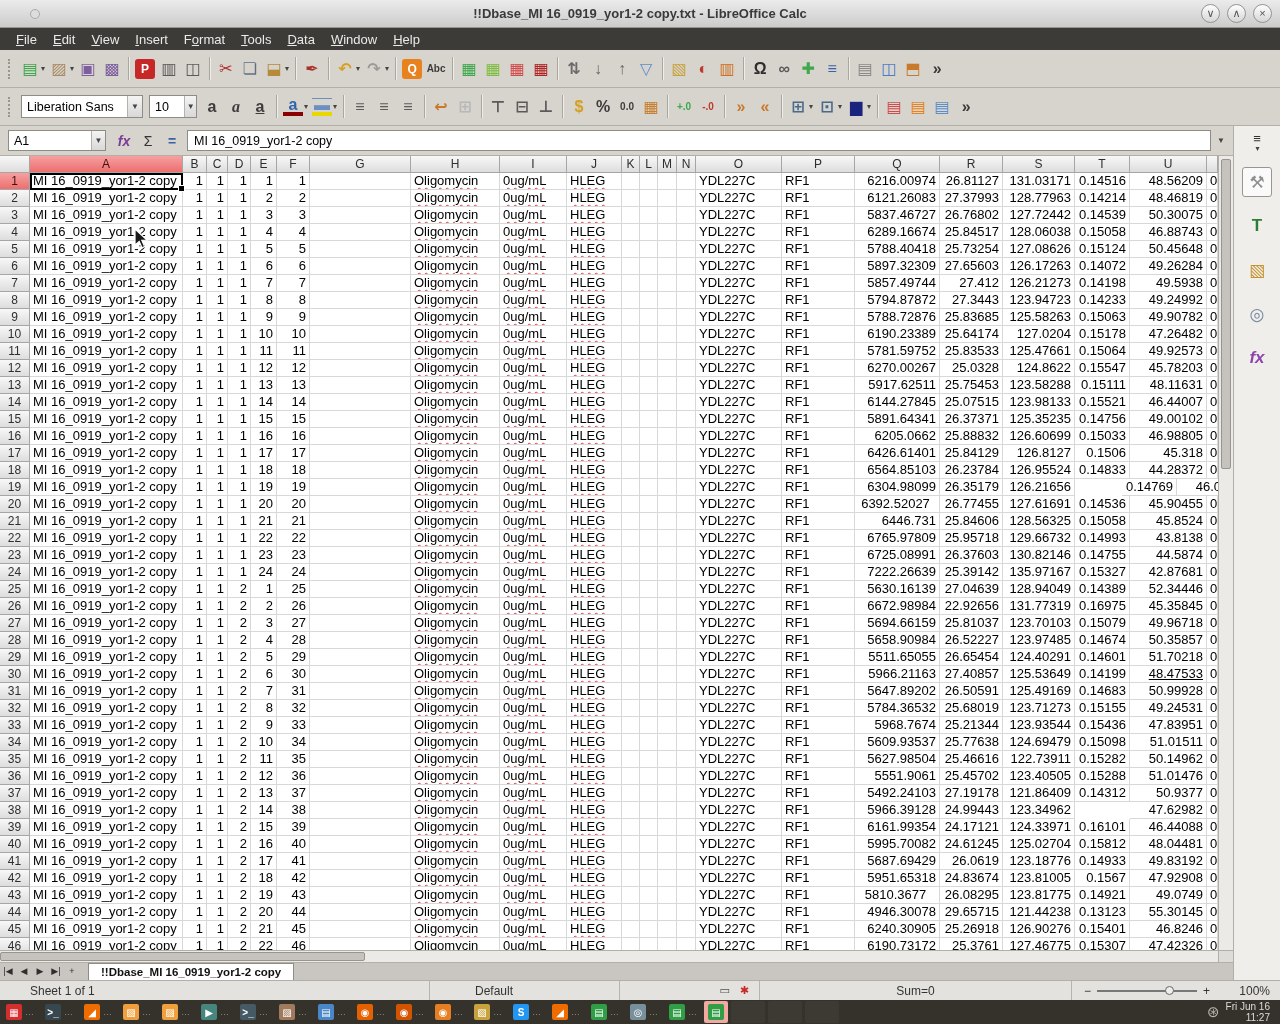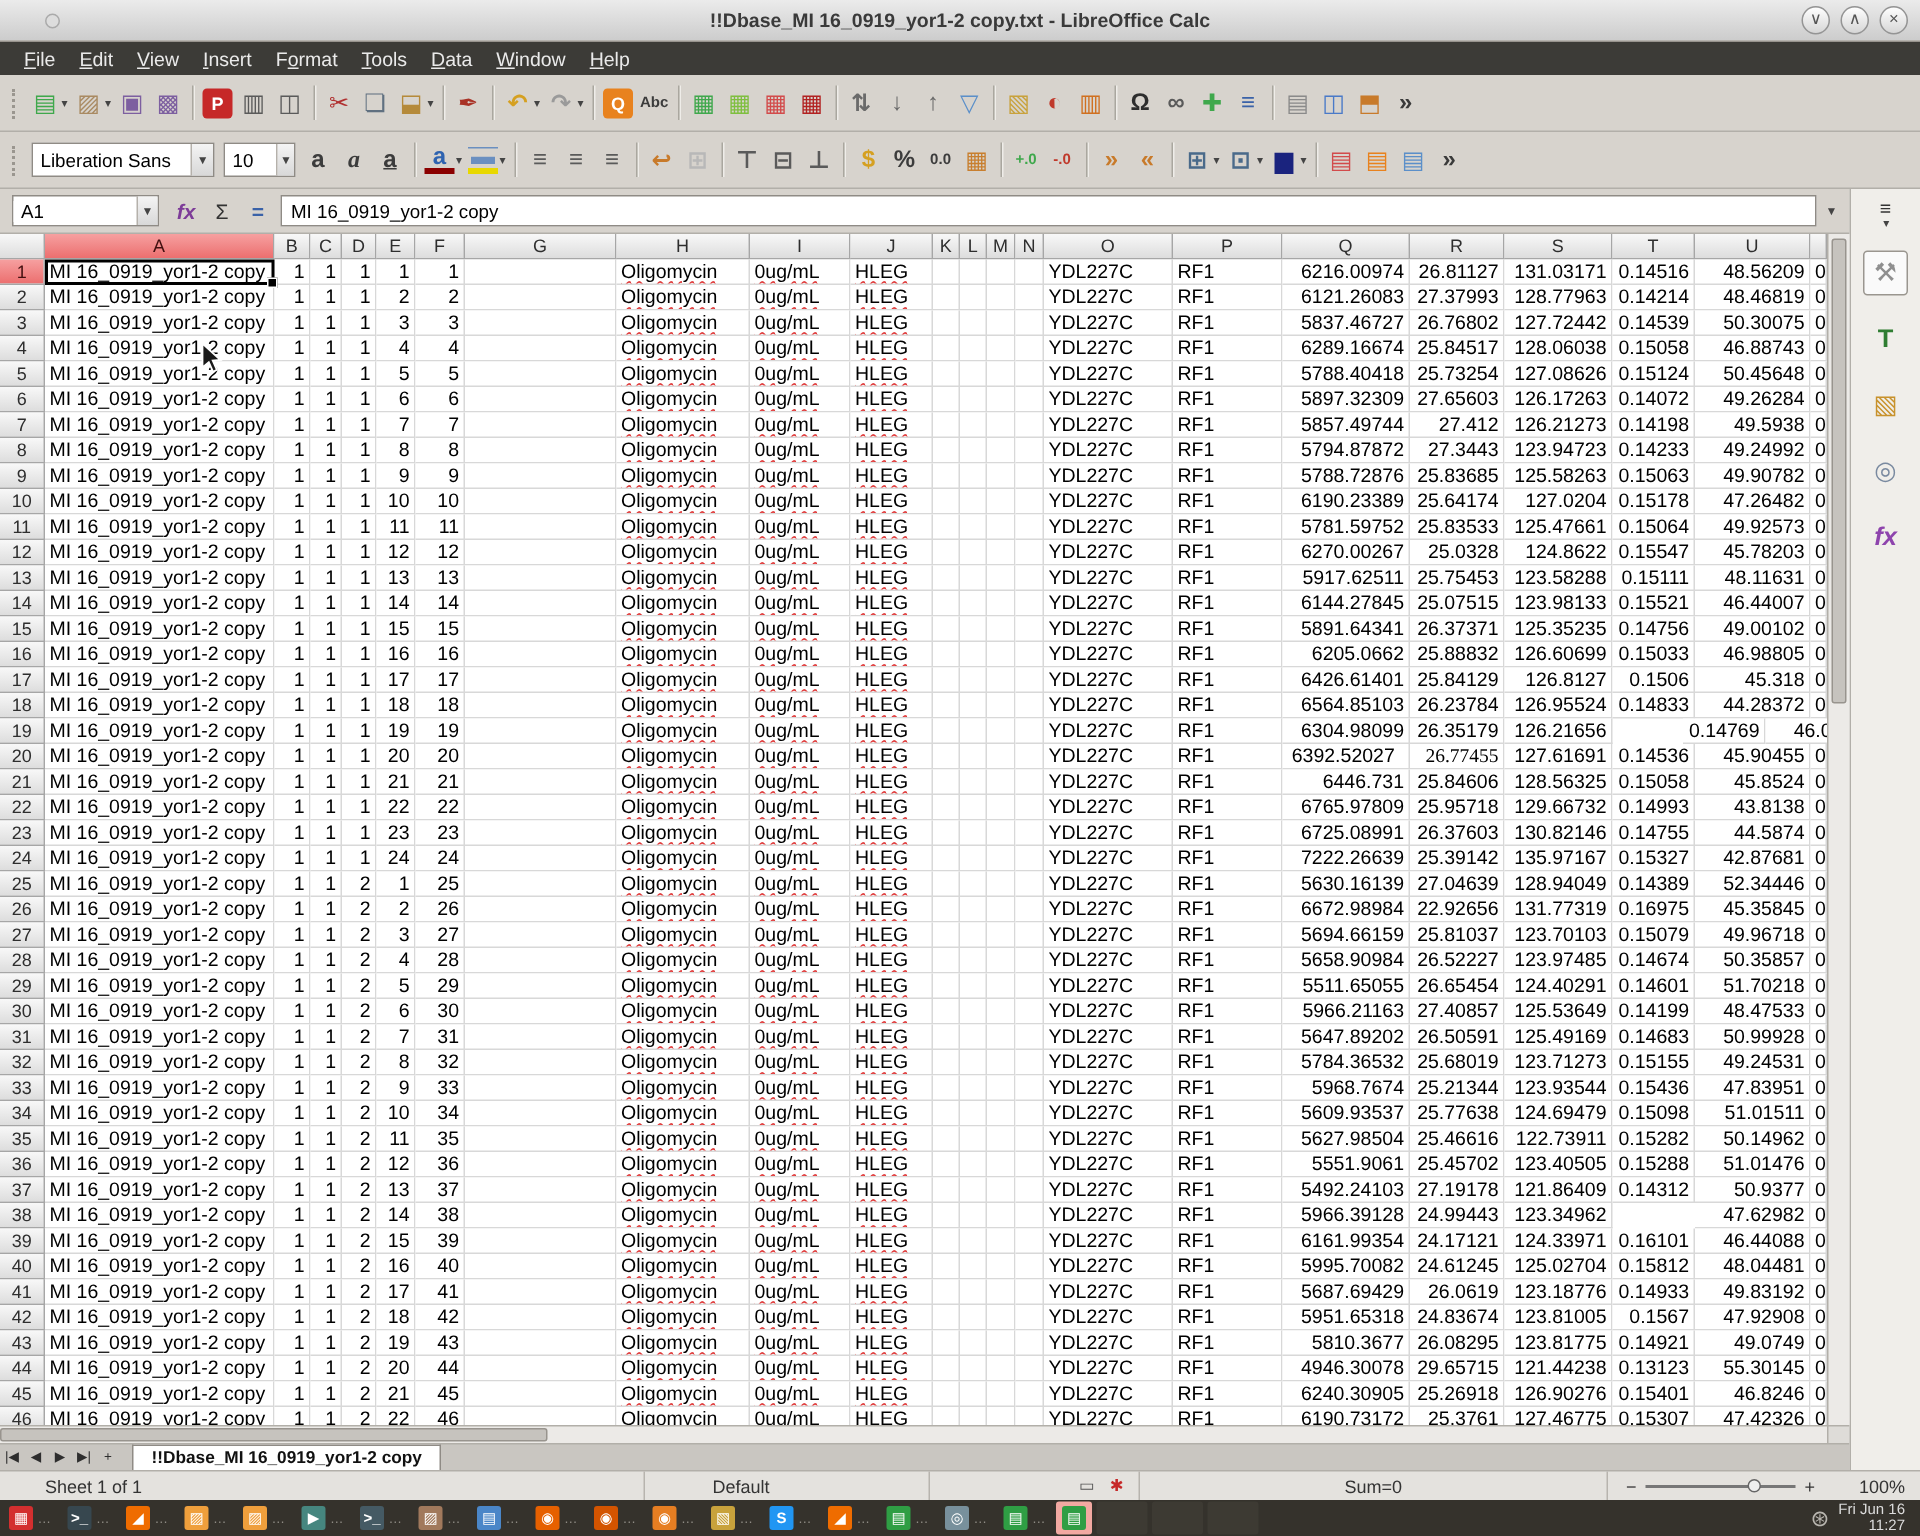--- a/index.html
+++ b/index.html
@@ -894,21 +894,21 @@
               <div class="cell txt sq" style="width: 89px;">Oligomycin</div>
               <div class="cell txt sq" style="width: 67px;">0ug/mL</div>
               <div class="cell txt sq" style="width: 55px;">HLEG</div>
               <div class="cell txt" style="width: 18px;"></div>
               <div class="cell txt" style="width: 18px;"></div>
               <div class="cell txt" style="width: 19px;"></div>
               <div class="cell txt" style="width: 19px;"></div>
               <div class="cell txt" style="width: 86px;">YDL227C</div>
               <div class="cell txt" style="width: 73px;">RF1</div>
               <div class="cell num" style="width: 85px; text-align: center;">6392.52027</div>
-              <div class="cell num" style="width: 63px; font-family: Liberation Serif, serif;">26.77455</div>
+              <div class="cell num" style="width: 63px;">26.77455</div>
               <div class="cell num" style="width: 72px;">127.61691</div>
               <div class="cell num" style="width: 55px;">0.14536</div>
               <div class="cell num" style="width: 77px;">45.90455</div>
               <div class="cell txt" style="width: 11px;">0.</div>
             </div>
             <div class="gridrow">
               <div class="hdrcell" style="width: 30px;">21</div>
               <div class="cell txt" style="width: 153px;">MI 16_0919_yor1-2 copy</div>
               <div class="cell num" style="width: 24px;">1</div>
               <div class="cell num" style="width: 21px;">1</div>
@@ -1147,21 +1147,21 @@
               <div class="cell txt" style="width: 18px;"></div>
               <div class="cell txt" style="width: 18px;"></div>
               <div class="cell txt" style="width: 19px;"></div>
               <div class="cell txt" style="width: 19px;"></div>
               <div class="cell txt" style="width: 86px;">YDL227C</div>
               <div class="cell txt" style="width: 73px;">RF1</div>
               <div class="cell num" style="width: 85px;">5966.21163</div>
               <div class="cell num" style="width: 63px;">27.40857</div>
               <div class="cell num" style="width: 72px;">125.53649</div>
               <div class="cell num" style="width: 55px;">0.14199</div>
-              <div class="cell num" style="width: 77px;">48.47533</div>
+              <div class="cell num" style="width: 77px; text-decoration: underline;">48.47533</div>
               <div class="cell txt" style="width: 11px;">0.</div>
             </div>
             <div class="gridrow">
               <div class="hdrcell" style="width: 30px;">31</div>
               <div class="cell txt" style="width: 153px;">MI 16_0919_yor1-2 copy</div>
               <div class="cell num" style="width: 24px;">1</div>
               <div class="cell num" style="width: 21px;">1</div>
               <div class="cell num" style="width: 23px;">2</div>
               <div class="cell num" style="width: 26px;">7</div>
               <div class="cell num" style="width: 33px;">31</div>
@@ -1468,21 +1468,21 @@
               <div class="cell txt" style="width: 101px;"></div>
               <div class="cell txt sq" style="width: 89px;">Oligomycin</div>
               <div class="cell txt sq" style="width: 67px;">0ug/mL</div>
               <div class="cell txt sq" style="width: 55px;">HLEG</div>
               <div class="cell txt" style="width: 18px;"></div>
               <div class="cell txt" style="width: 18px;"></div>
               <div class="cell txt" style="width: 19px;"></div>
               <div class="cell txt" style="width: 19px;"></div>
               <div class="cell txt" style="width: 86px;">YDL227C</div>
               <div class="cell txt" style="width: 73px;">RF1</div>
-              <div class="cell num" style="width: 85px;">5810.3677</div>
+              <div class="cell num" style="width: 85px; text-align: center;">5810.3677</div>
               <div class="cell num" style="width: 63px;">26.08295</div>
               <div class="cell num" style="width: 72px;">123.81775</div>
               <div class="cell num" style="width: 55px;">0.14921</div>
               <div class="cell num" style="width: 77px;">49.0749</div>
               <div class="cell txt" style="width: 11px;">0.</div>
             </div>
             <div class="gridrow">
               <div class="hdrcell" style="width: 30px;">44</div>
               <div class="cell txt" style="width: 153px;">MI 16_0919_yor1-2 copy</div>
               <div class="cell num" style="width: 24px;">1</div>

